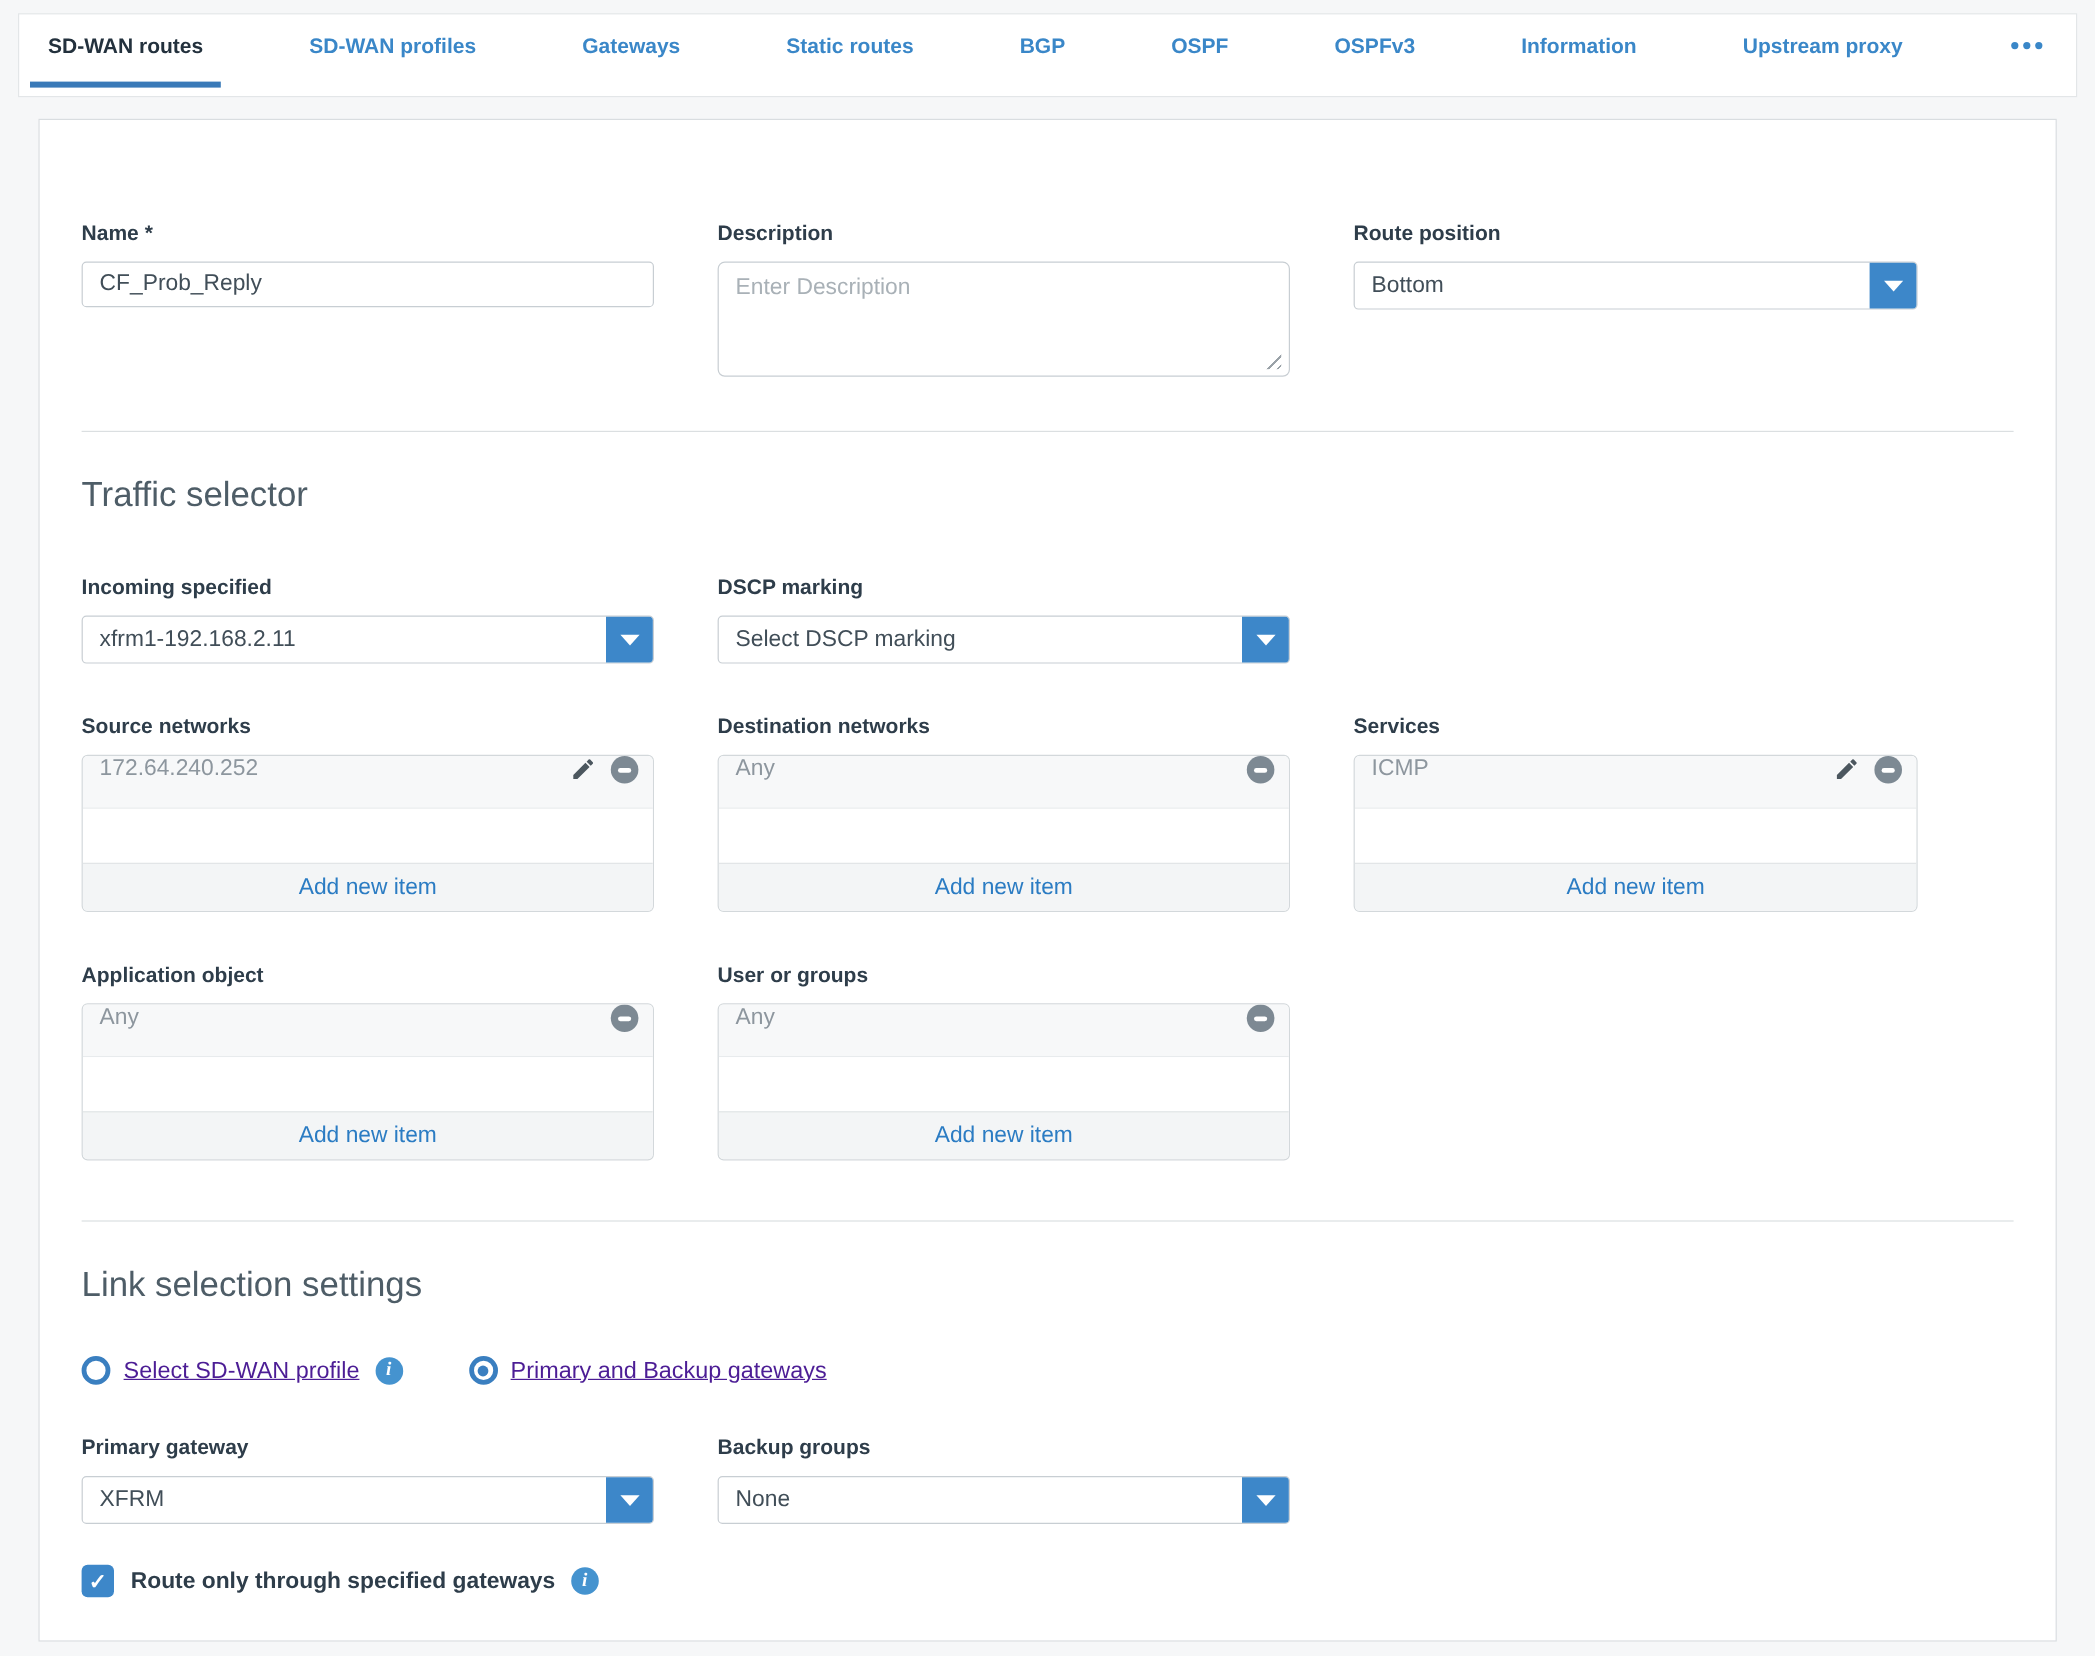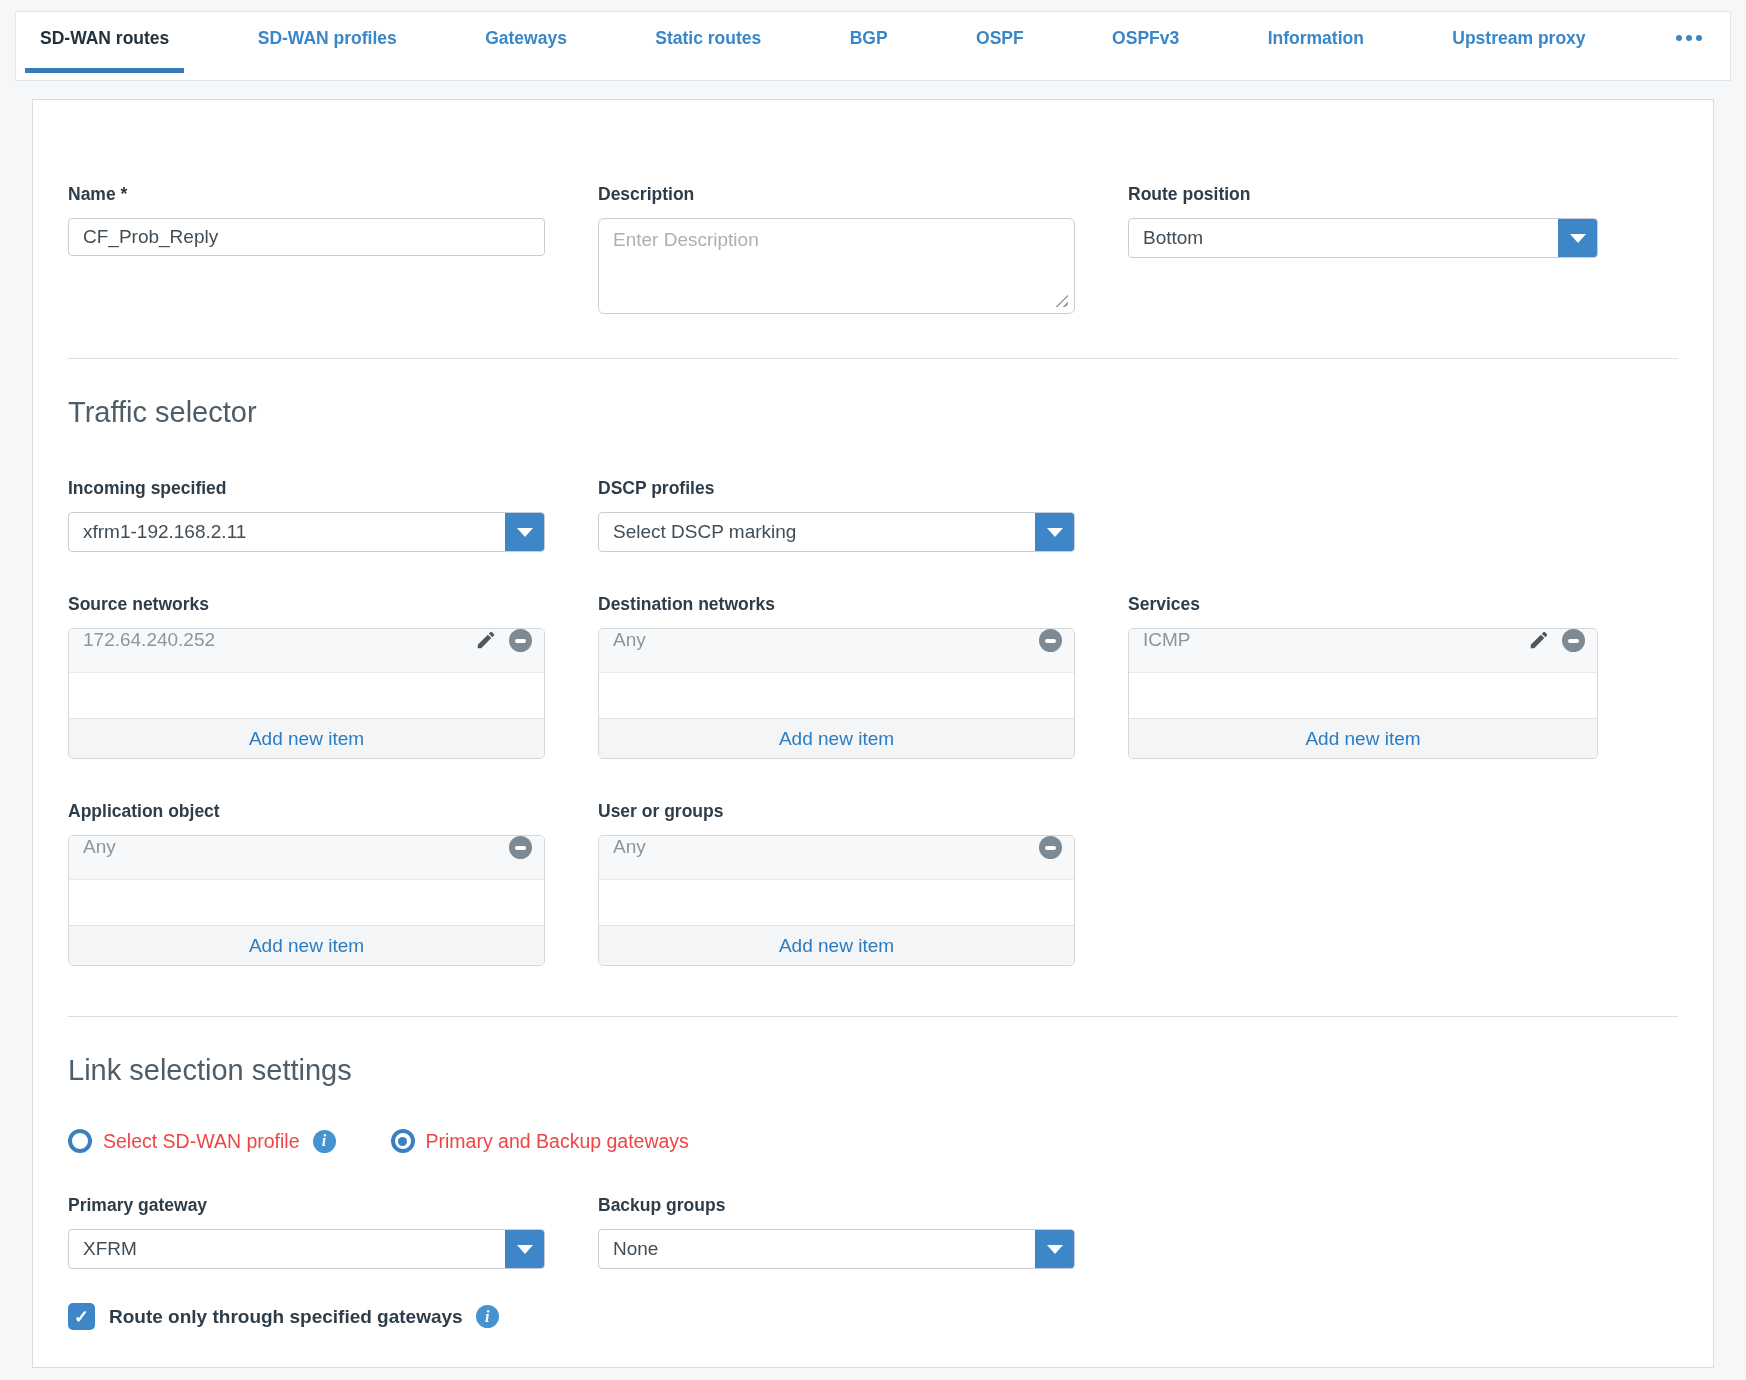--- a/index.html
+++ b/index.html
@@ -212,22 +212,23 @@
     position:absolute;
     left:50%; top:50%;
     width:9px; height:9px;
     margin:-4.5px 0 0 -4.5px;
     border-radius:50%;
     background:#3a7fc0;
   }
   .radio-label {
     margin-left:11px;
     font-size:19.5px;
-    color:#ef4444;
-    cursor:pointer;
+    color:#4c1d95;
+    cursor:pointer;
+    text-decoration:underline;
   }
   .info-icon {
     width:23px; height:23px;
     border-radius:50%;
     background:#4593cf;
     color:#ffffff;
     display:flex;
     align-items:center;
     justify-content:center;
     font-family:"Liberation Serif", serif;
@@ -333,21 +334,21 @@
     <div class="col1">
       <label class="field-label">Incoming specified</label>
       <div class="dd">
         <div class="dd-value">xfrm1-192.168.2.11</div>
         <div class="dd-btn">
             <div class="caret-down"></div>
           </div>
       </div>
     </div>
     <div class="col2">
-      <label class="field-label">DSCP profiles</label>
+      <label class="field-label">DSCP marking</label>
       <div class="dd">
         <div class="dd-value">Select DSCP marking</div>
         <div class="dd-btn">
             <div class="caret-down"></div>
           </div>
       </div>
     </div>
   </div>
 
   <div class="row row-gap">

